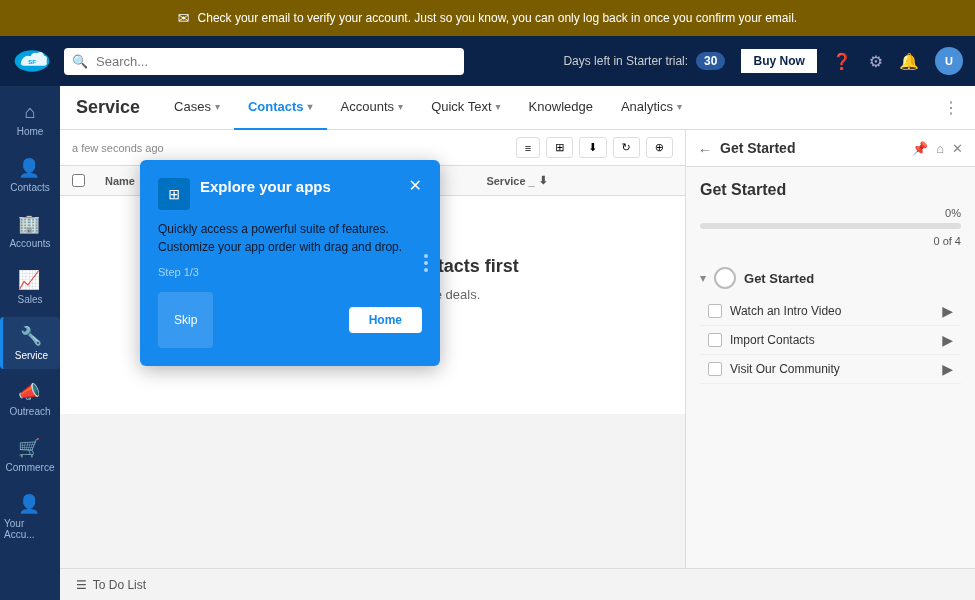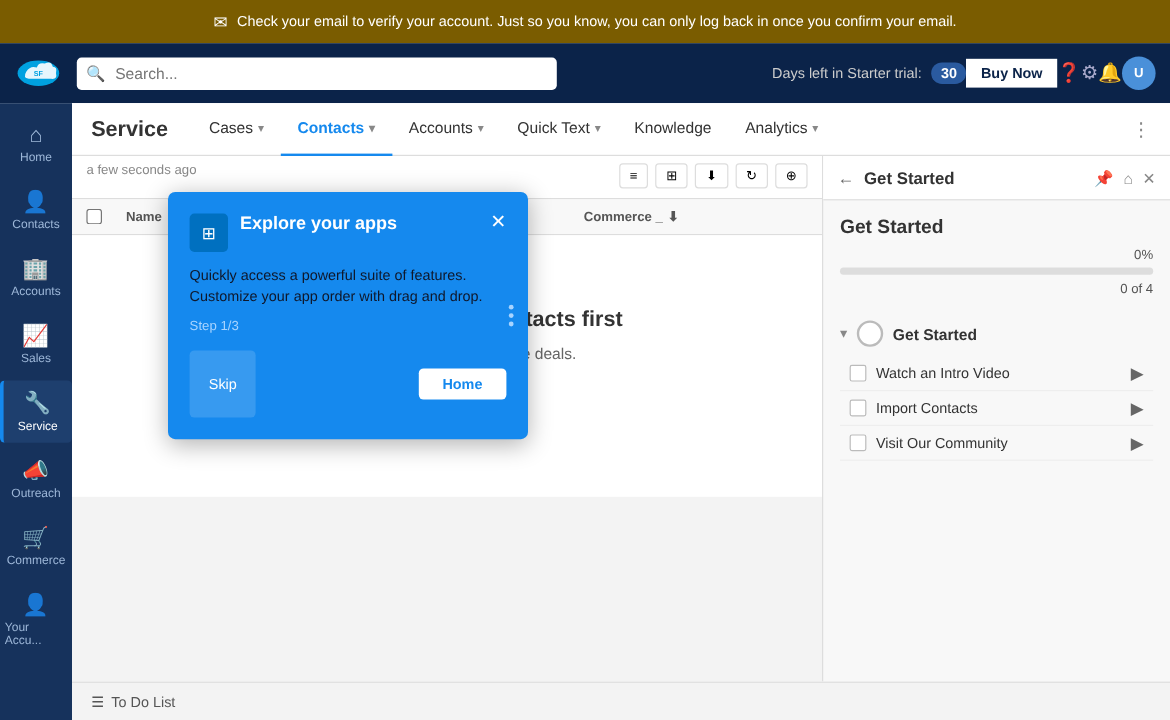--- a/index.html
+++ b/index.html
@@ -50,20 +50,21 @@
       left: 8px;
       top: 50%;
       transform: translateY(-50%);
       color: #888;
       font-size: 13px;
     }
     .header-actions {
       margin-left: auto;
       display: flex;
       align-items: center;
+      gap: 16px;
       color: #fff;
     }
     .trial-info {
       display: flex;
       align-items: center;
       gap: 8px;
       font-size: 12px;
       color: #ccc;
     }
     .trial-badge {
@@ -189,21 +190,21 @@
       position: relative;
       overflow: hidden;
     }
 
     
     .list-toolbar {
       background: #fff;
       border-bottom: 1px solid #ddd;
       padding: 6px 12px;
       display: flex;
-      align-items: flex-start;
+      align-items: center;
       gap: 8px;
       height: 36px;
     }
     .list-header {
       display: flex;
       align-items: center;
       gap: 8px;
       padding: 4px 12px;
       background: #f8f8f8;
       border-bottom: 1px solid #ddd;
@@ -581,21 +582,21 @@
           </div>
           <div class="column-header" style="margin-left:80px;">
             <span>Phone</span>
             <span style="cursor:pointer;">⬇</span>
           </div>
           <div class="column-header" style="margin-left:60px;">
             <span>Email</span>
             <span style="cursor:pointer;">⬇</span>
           </div>
           <div class="column-header" style="margin-left:50px;">
-            <span>Commerce _</span>
+            <span>Service _</span>
             <span style="cursor:pointer;">⬇</span>
           </div>
         </div>
 
         <div class="empty-state">
           <div class="empty-state-title">Top sellers add their contacts first</div>
           <div class="empty-state-desc">It's the fastest way to win more deals.</div>
           <button class="add-contact-btn">Add a Contact</button>
         </div>
 

